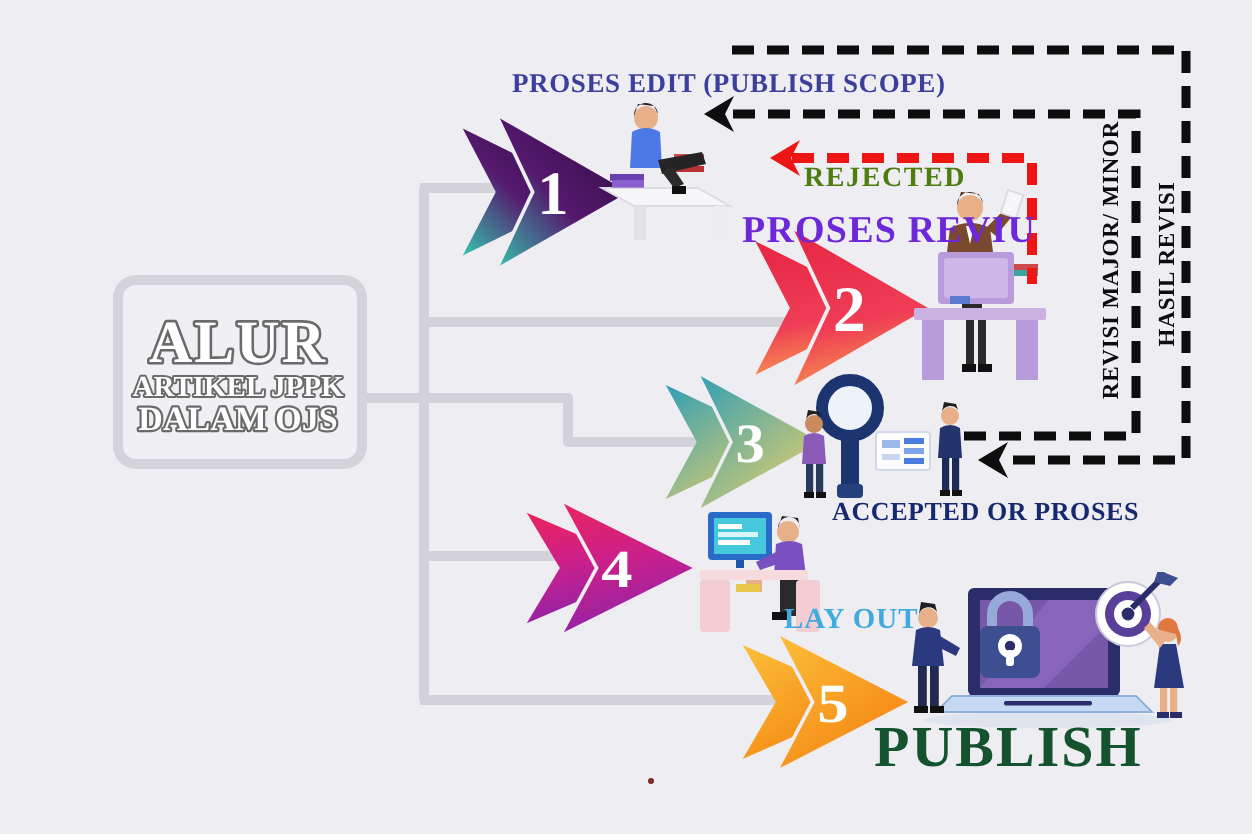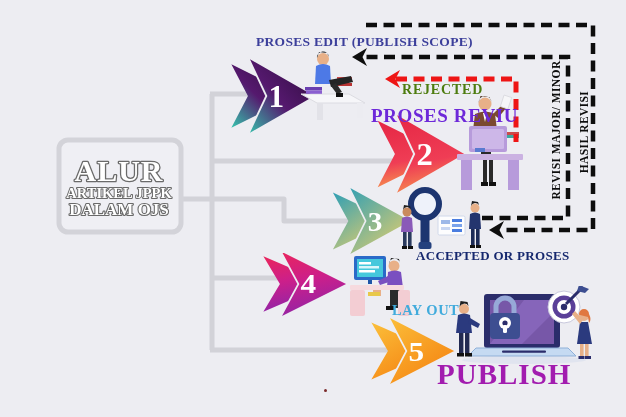--- a/index.html
+++ b/index.html
@@ -7,21 +7,21 @@
   #canvas{position:relative;width:626px;height:417px;background:#ededf2;overflow:hidden;}
   svg{display:block;}
   .abs{position:absolute;}
   .layer{position:absolute;inset:0;width:626px;height:417px;pointer-events:none;}
   .lbl{position:absolute;font-weight:bold;white-space:nowrap;letter-spacing:.3px;}
   .lbl-edit{left:256px;top:34px;font-size:13.5px;color:#3c3f9b;}
   .lbl-rejected{left:402px;top:82px;font-size:14px;color:#4d7c0f;letter-spacing:.8px;}
   .lbl-reviu{left:371px;top:105px;font-size:19px;color:#6d28d9;letter-spacing:.6px;}
   .lbl-accepted{left:416px;top:248px;font-size:13px;color:#16286e;}
   .lbl-layout{left:392px;top:290px;font-size:14.5px;color:#41abdc;letter-spacing:.5px;margin-top:12px;}
-  .lbl-publish{left:437px;top:358px;font-size:29px;color:#a21caf;letter-spacing:1px;}
+  .lbl-publish{left:437px;top:358px;font-size:29px;color:#14532d;letter-spacing:1px;}
   .vlabel{position:absolute;font-weight:bold;font-size:11.5px;color:#0d0d0d;text-align:center;transform:rotate(-90deg);white-space:nowrap;letter-spacing:.4px;}
   .vlabel.revisi{left:486px;top:124px;width:140px;}
   .vlabel.hasil{left:534px;top:126px;width:100px;}
   .arrow-num{font-family:"Liberation Serif",serif;font-weight:bold;fill:#ffffff;}
   .stray-dot{position:absolute;left:324px;top:389px;width:3px;height:3px;background:#7c2b2b;border-radius:50%;}
 </style>
 </head>
 <body>
 
 <div id="canvas">

